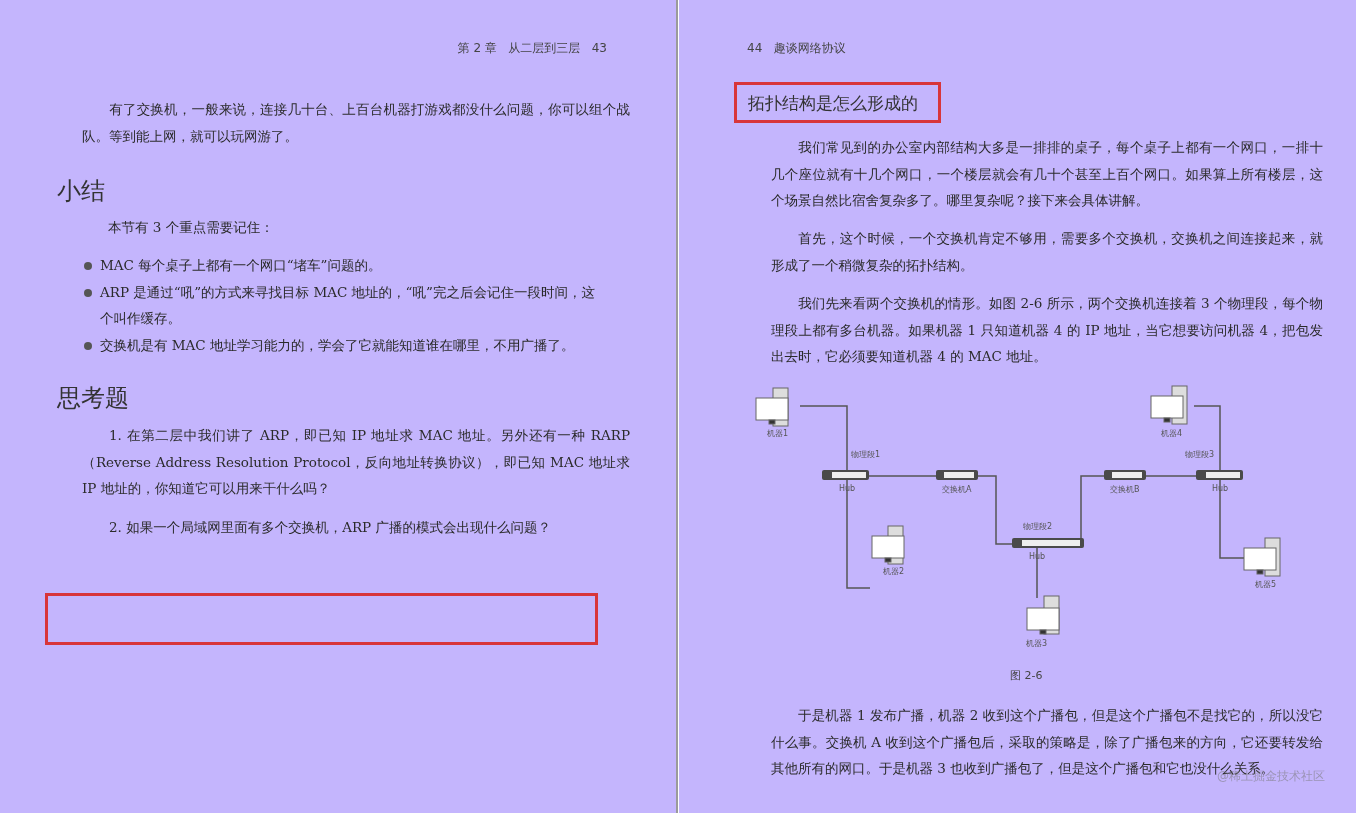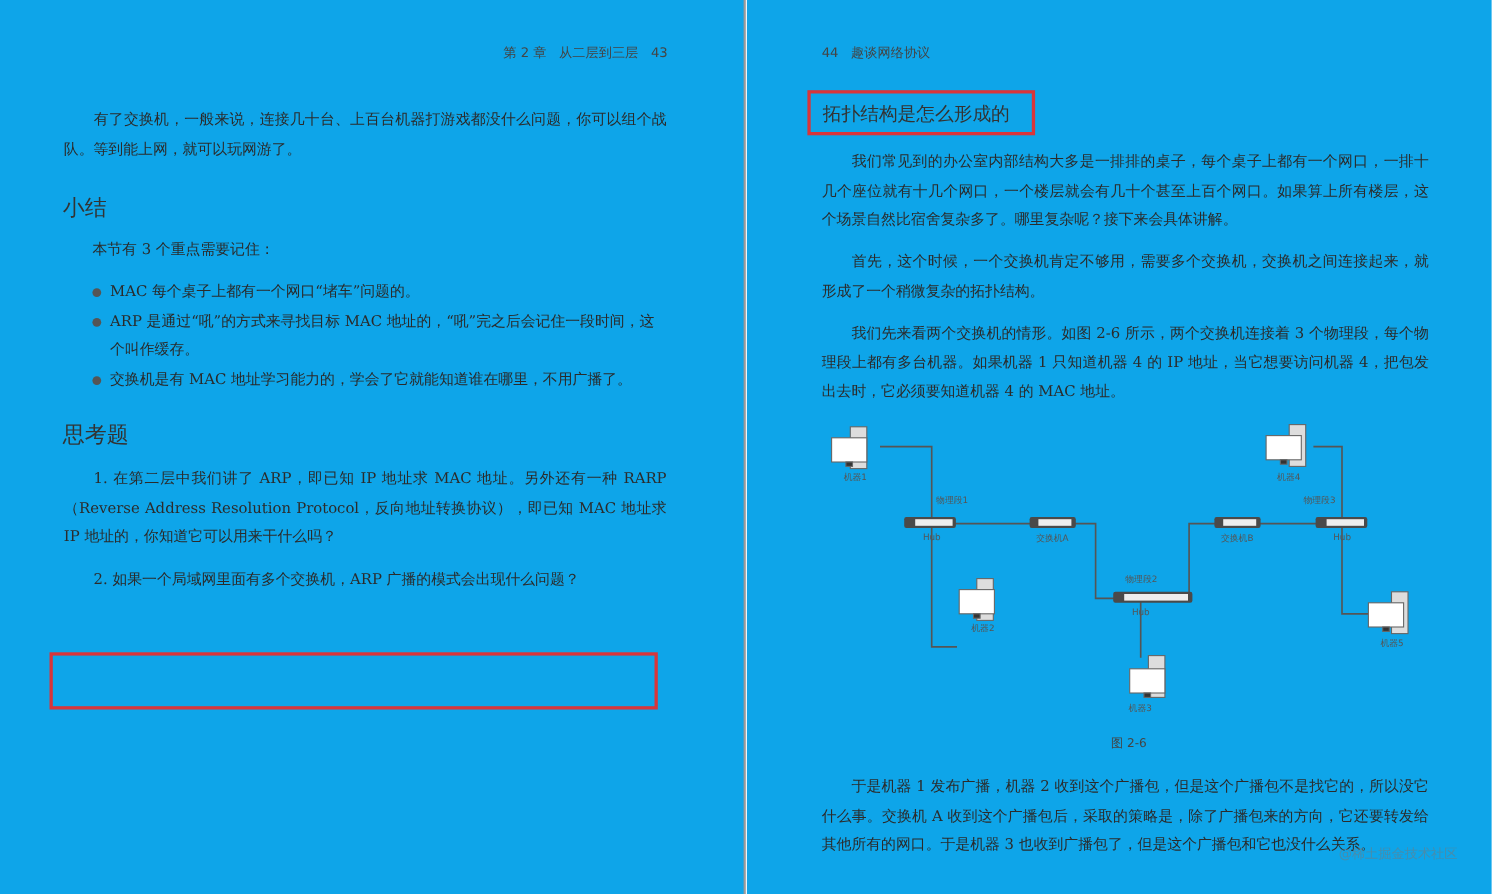--- a/index.html
+++ b/index.html
@@ -1,28 +1,28 @@
 <!DOCTYPE html>
 <html><head>
   <meta charset="utf-8">
   <style>
     html, body { margin: 0; padding: 0; }
     body {
       width: 1356px; height: 813px; overflow: hidden; background: #ffffff;
       font-family: "DejaVu Serif", "Liberation Serif", serif; color: #2a2a2a;
       position: relative;
     }
-    .page { position: absolute; top: 0; height: 813px; background: #0ea5e9; }
+    .page { position: absolute; top: 0; height: 813px; background: #c4b5fd; }
     .page-left { left: 0; width: 677px; }
     .page-right { left: 679px; width: 677px; }
     .divider { position: absolute; left: 676px; top: 0; width: 2px; height: 813px; background: #9a9a9a; }
     .running-head { position: absolute; font-family: "DejaVu Sans", "Liberation Sans", sans-serif; font-size: 12px; color: #444; white-space: pre; }
-    .para { position: absolute; font-size: 13.5px; line-height: 26.5px; color: #2b2b2b; text-align: justify; }
+    .para { position: absolute; font-size: 13.5px; line-height: 26.5px; color: #2b2b2b; text-align: justify; margin-left: 24px; }
     .para .indent { display: inline-block; width: 27px; }
-    .h-sub { position: absolute; font-family: "DejaVu Sans", "Liberation Sans", sans-serif; font-size: 20px; color: #333; }
+    .h-sub { position: absolute; font-family: "DejaVu Sans", "Liberation Sans", sans-serif; font-size: 24px; color: #333; }
     .bullets { position: absolute; margin: 0; padding: 0; list-style: none; font-size: 13.5px; line-height: 26.5px; }
     .bullets li { position: relative; padding-left: 16px; }
     .bullets li .dot { position: absolute; left: 0; top: 10px; width: 8px; height: 8px; border-radius: 50%; background: #555; }
     .redbox { position: absolute; border: 3px solid #d8353a; box-sizing: border-box; }
     .h-section { position: absolute; font-family: "DejaVu Sans", "Liberation Sans", sans-serif; font-size: 21px; color: #333; white-space: pre; }
     .h-topic { position: absolute; font-family: "DejaVu Sans", "Liberation Sans", sans-serif; font-size: 17px; color: #333; }
     .diagram { position: absolute; left: 740px; top: 378px; width: 560px; height: 280px; }
     .diagram svg { position: absolute; left: 0; top: 0; }
     .lbl { position: absolute; font-family: "DejaVu Sans", "Liberation Sans", sans-serif; font-size: 8px; color: #555; white-space: nowrap; }
     .caption { position: absolute; font-family: "DejaVu Sans", "Liberation Sans", sans-serif; font-size: 11px; color: #444; }

